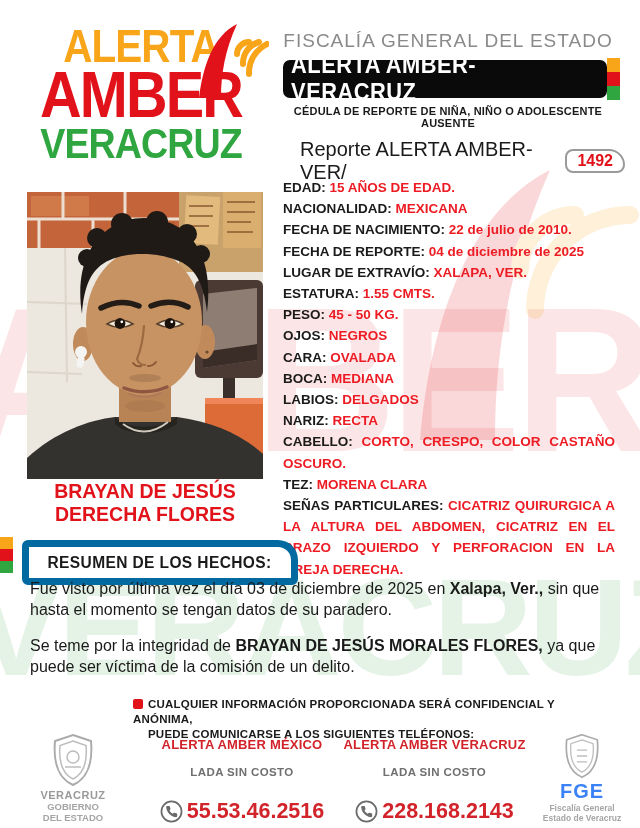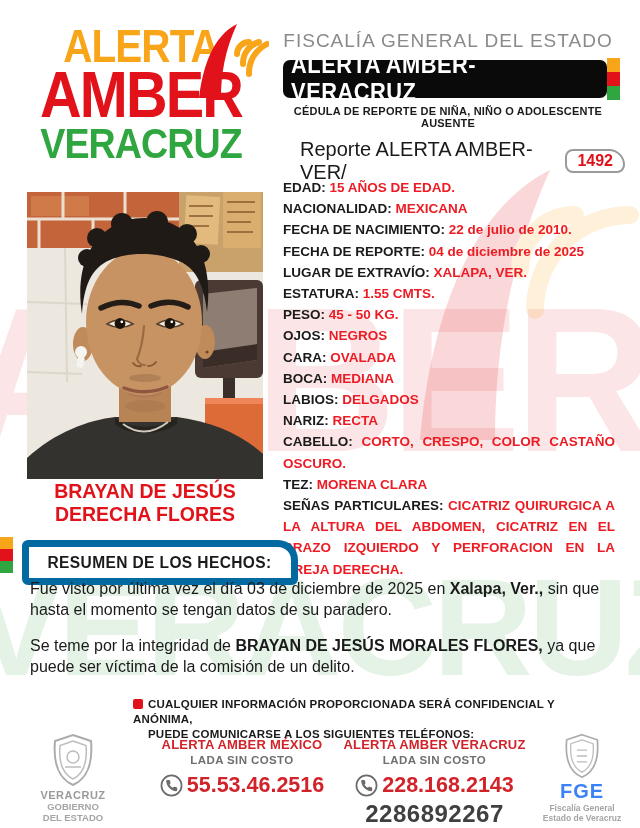--- a/index.html
+++ b/index.html
@@ -50,22 +50,22 @@
   .summary-p{margin:0 0 15px 0;font-size:16px;color:#1a1a1a;line-height:1.32;}
   .summary-p .b{font-weight:800;}
   
   .notice{position:absolute;left:133px;top:697px;width:430px;font-size:11.5px;font-weight:800;color:#1a1a1a;line-height:15px;letter-spacing:0.2px;}
   .notice .bullet{display:inline-block;width:10px;height:10px;background:#E2121A;border-radius:2px;margin-right:5px;vertical-align:-1px;}
   .notice .ind{padding-left:15px;}
   .phone-col{position:absolute;text-align:center;}
   .col-mx{left:152px;top:737px;width:180px;}
   .col-ver{left:342px;top:737px;width:185px;}
   .pc-title{font-size:13px;font-weight:800;color:#D2232A;letter-spacing:0.2px;}
-  .pc-lada{font-size:11.5px;font-weight:700;color:#6f6f6f;margin-top:2px;letter-spacing:0.4px;}
-  .pc-phone{margin-top:7px;display:flex;align-items:center;justify-content:center;gap:4px;
+  .pc-lada{font-size:11.5px;font-weight:700;color:#6f6f6f;margin-top:14px;letter-spacing:0.4px;}
+  .pc-phone{margin-top:21px;display:flex;align-items:center;justify-content:center;gap:4px;
             font-size:21.5px;font-weight:800;color:#D2232A;}
   .pc-extra{margin-top:2px;font-size:24px;font-weight:700;color:#404040;letter-spacing:0.5px;}
   
   .gov{position:absolute;text-align:center;color:#9a9a9a;}
   .gov-left{left:24px;top:733px;width:98px;}
   .gov-right{left:533px;top:733px;width:98px;}
   .gov svg{display:block;margin:0 auto;}
   .gov .t1{font-size:11px;font-weight:800;letter-spacing:0.5px;margin-top:2px;}
   .gov .t2{font-size:9.5px;font-weight:600;line-height:11px;color:#a5a5a5;}
   .gov .abbr{font-size:20px;font-weight:800;letter-spacing:1px;margin-top:1px;color:#3b82f6;}

